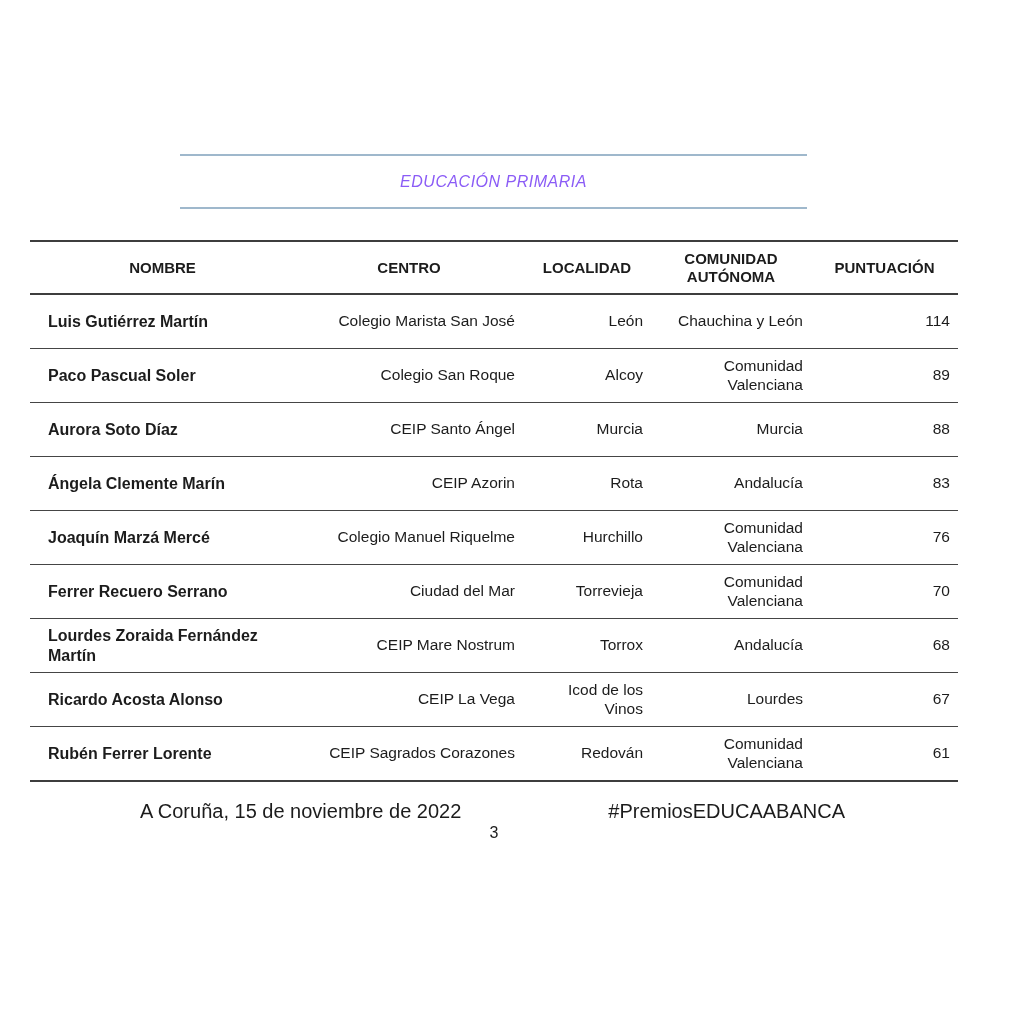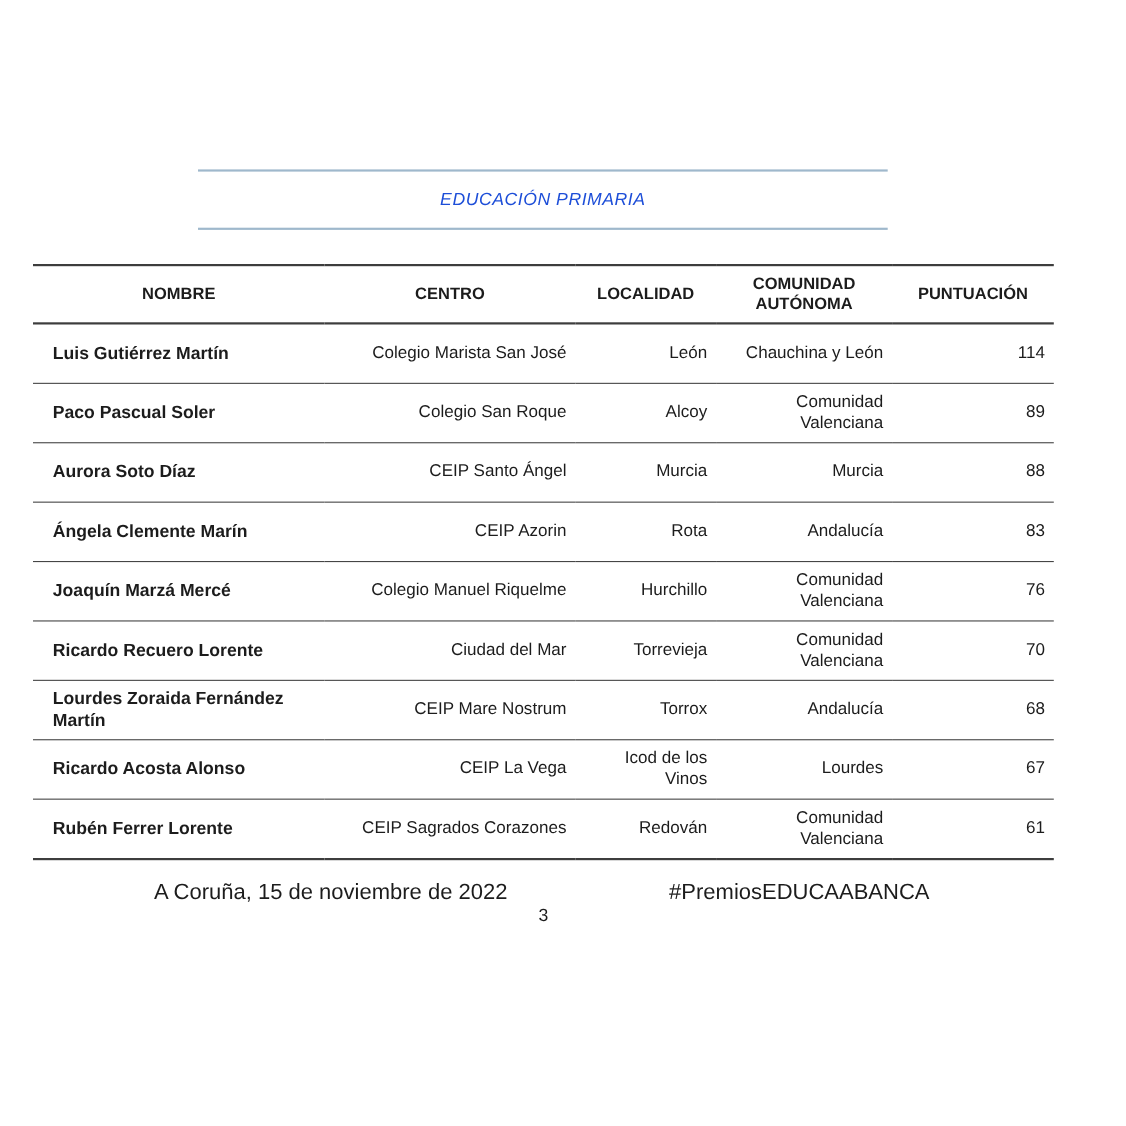--- a/index.html
+++ b/index.html
@@ -27,21 +27,21 @@
   .title-rule {
     height: 2px;
     background: #9fb8cc;
   }
   .section-title {
     text-align: center;
     padding: 17px 0 16px 0;
     font-size: 16px;
     font-style: italic;
     letter-spacing: 0.5px;
-    color: #1d4ed8;
+    color: #8b5cf6;
   }
 
   
   .results-table {
     position: absolute;
     left: 30px;
     top: 240px;
     width: 928px;
     border-collapse: collapse;
     table-layout: fixed;
@@ -162,21 +162,21 @@
     <td class="c-puntuacion">83</td>
   </tr>
         <tr>
     <td class="c-nombre">Joaquín Marzá Mercé</td>
     <td class="c-centro">Colegio Manuel Riquelme</td>
     <td class="c-localidad">Hurchillo</td>
     <td class="c-comunidad">Comunidad Valenciana</td>
     <td class="c-puntuacion">76</td>
   </tr>
         <tr>
-    <td class="c-nombre">Ricardo Recuero Lorente</td>
+    <td class="c-nombre">Ferrer Recuero Serrano</td>
     <td class="c-centro">Ciudad del Mar</td>
     <td class="c-localidad">Torrevieja</td>
     <td class="c-comunidad">Comunidad Valenciana</td>
     <td class="c-puntuacion">70</td>
   </tr>
         <tr>
     <td class="c-nombre">Lourdes Zoraida Fernández Martín</td>
     <td class="c-centro">CEIP Mare Nostrum</td>
     <td class="c-localidad">Torrox</td>
     <td class="c-comunidad">Andalucía</td>

